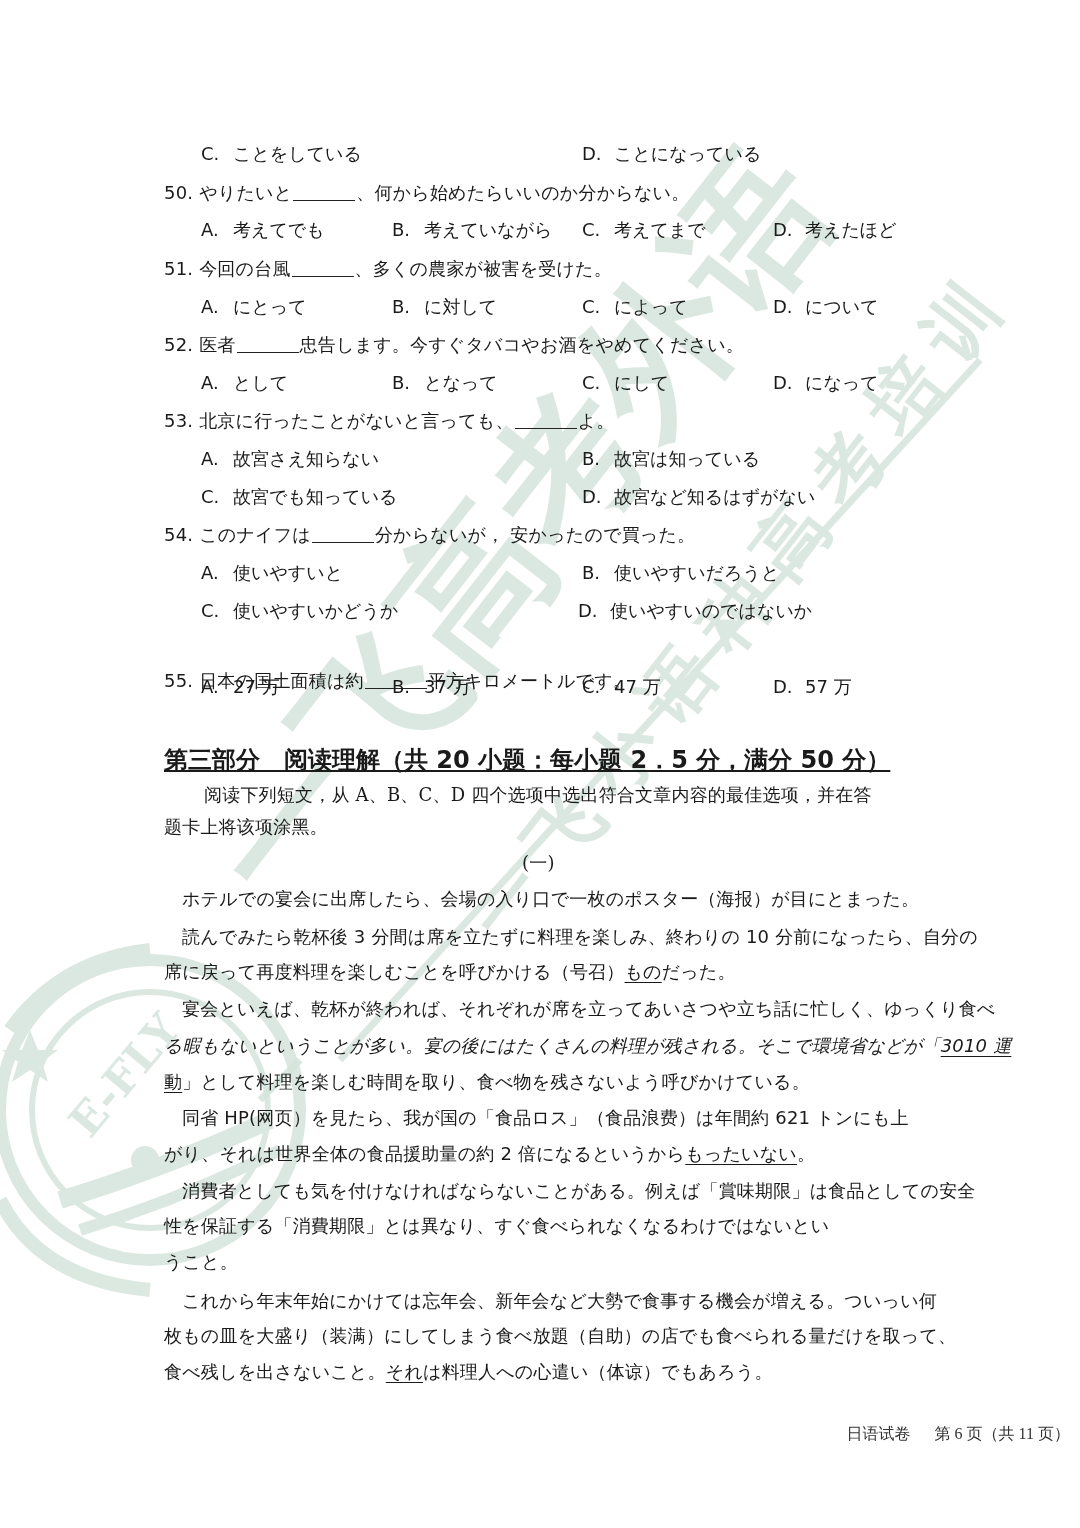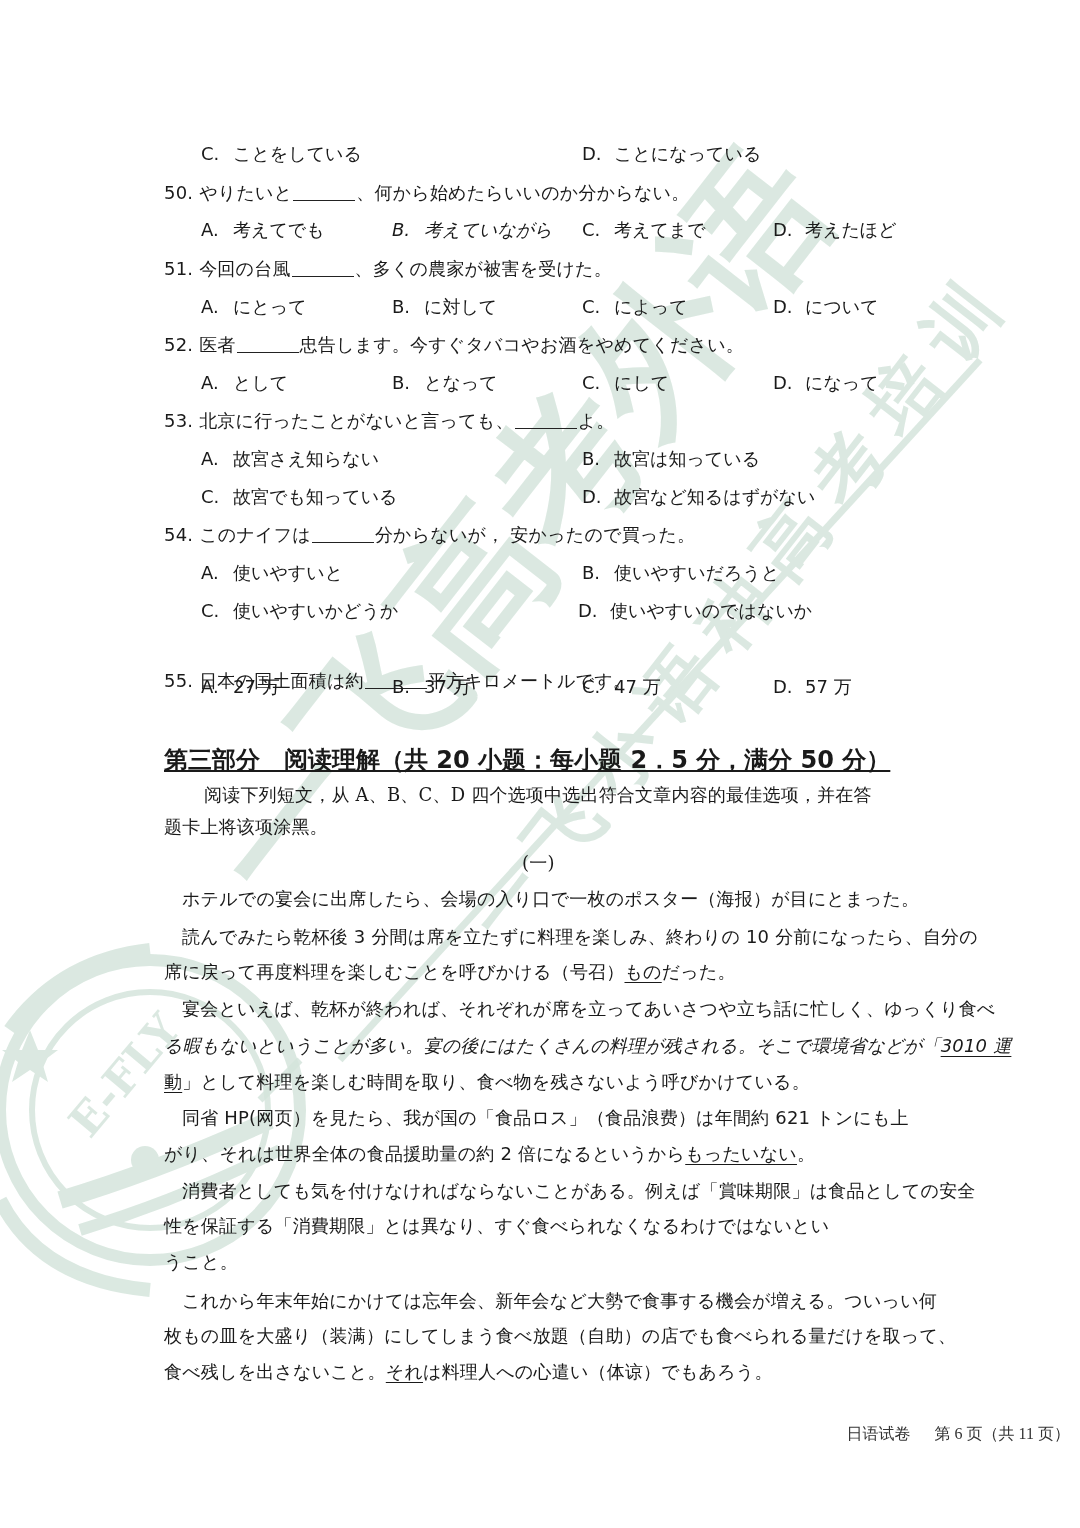--- a/index.html
+++ b/index.html
@@ -57,21 +57,21 @@
       <span class="lbl">C.</span><span>ことをしている</span>
     </div>
     <div class="opt" style="left:582px; top:142px;">
       <span class="lbl">D.</span><span>ことになっている</span>
     </div>
 
     <div class="line" style="left:164px; top:181px;">
       <span>50.</span>&nbsp;<span>やりたいと</span><span class="blank"></span><span>、何から始めたらいいのか分からない。</span>
     </div>
     <div class="opt" style="left:201px; top:218px;"><span class="lbl">A.</span><span>考えてでも</span></div>
-    <div class="opt" style="left:392px; top:218px;font-style:italic;"><span class="lbl">B.</span><span>考えていながら</span></div>
+    <div class="opt" style="left:392px; top:218px;"><span class="lbl">B.</span><span>考えていながら</span></div>
     <div class="opt" style="left:582px; top:218px;"><span class="lbl">C.</span><span>考えてまで</span></div>
     <div class="opt" style="left:773px; top:218px;"><span class="lbl">D.</span><span>考えたほど</span></div>
 
     <div class="line" style="left:164px; top:257px;">
       <span>51.</span>&nbsp;<span>今回の台風</span><span class="blank"></span><span>、多くの農家が被害を受けた。</span>
     </div>
     <div class="opt" style="left:201px; top:295px;"><span class="lbl">A.</span><span>にとって</span></div>
     <div class="opt" style="left:392px; top:295px;"><span class="lbl">B.</span><span>に対して</span></div>
     <div class="opt" style="left:582px; top:295px;"><span class="lbl">C.</span><span>によって</span></div>
     <div class="opt" style="left:773px; top:295px;"><span class="lbl">D.</span><span>について</span></div>

